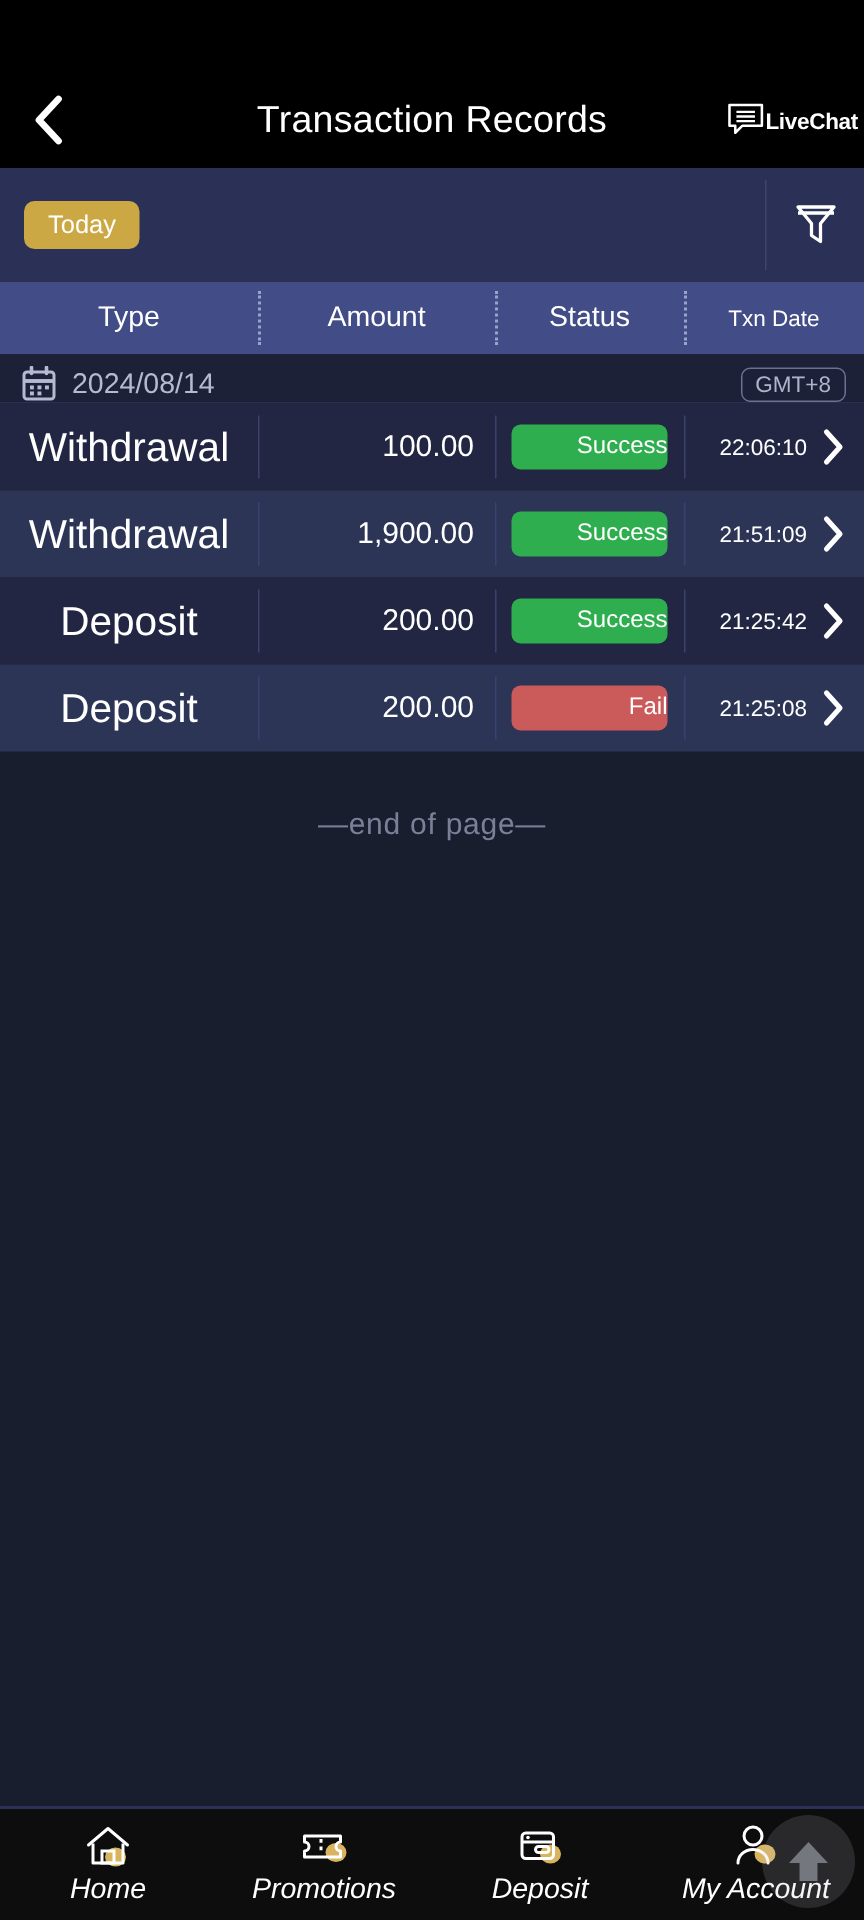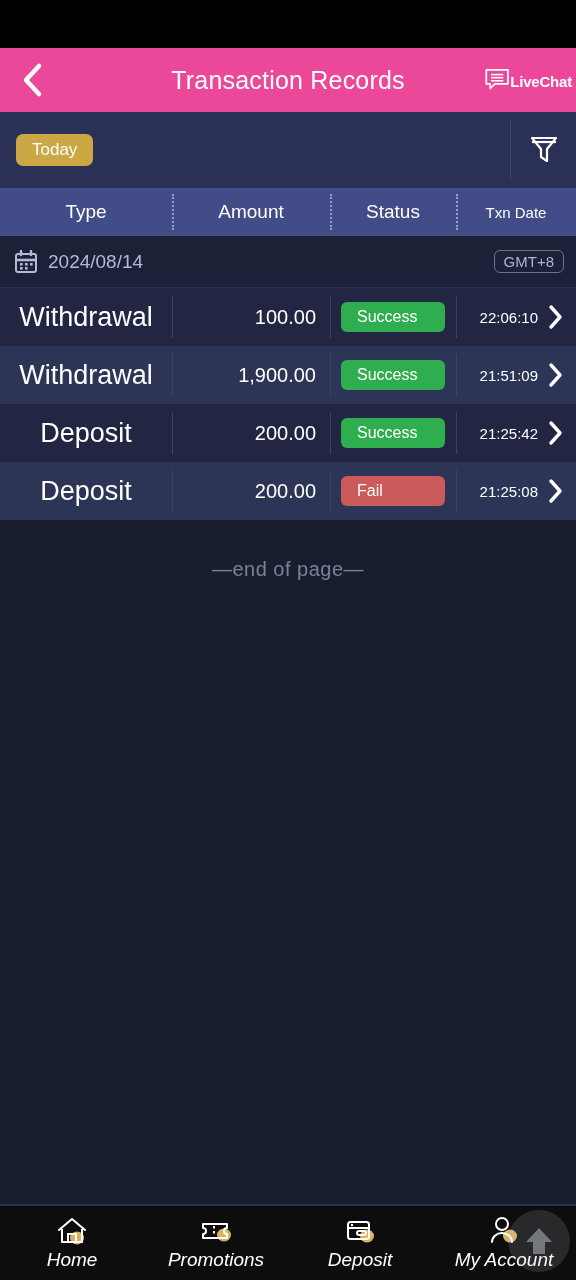--- a/index.html
+++ b/index.html
@@ -9,21 +9,21 @@
     font-family: "Liberation Sans", sans-serif;
     overflow: hidden;
   }
   .screen { position: relative; width: 576px; height: 1280px; background: #191e2f; }
 
   
   .statusbar { height: 48px; background: #000000; width: 100%; }
 
   
   .header {
-    height: 64px; background: #ec4899;
+    height: 64px; background: #000000;
     display: flex; align-items: center; position: relative;
   }
   .back-btn {
     width: 64px; height: 80px;
     display: flex; align-items: center; justify-content: center;
     cursor: pointer;
   }
   .back-btn svg { display: block; }
   .header-title {
     position: absolute; left: 0; right: 0; text-align: center;
@@ -72,22 +72,22 @@
   .th-amount { width: 158px; }
   .th-status { width: 126px; }
   .th-date   { width: 120px; }
   .vdot {
     position: absolute; top: 6px; bottom: 6px; width: 0;
     border-left: 2px dotted #b9c0e4; opacity: .75;
   }
 
   
   .date-row {
-    height: 52px; background: #1c2138;
-    display: flex; align-items: center; position: relative;
+    height: 33px; background: #1c2138;
+    display: flex; align-items: flex-end; position: relative;
     border-bottom: 1px solid #2a3050;
   }
   .cal-icon { margin-left: 14px; display: flex; align-items: center; }
   .date-text { color: #b4bad2; font-size: 19px; margin-left: 10px; }
   .gmt-pill {
     position: absolute; right: 12px;
     color: #aeb4cd; font-size: 15px;
     border: 1px solid #6b7190; border-radius: 6px;
     padding: 2px 9px;
   }
@@ -104,23 +104,23 @@
     text-align: center;
   }
   .cell-amount {
     width: 158px; color: #ffffff; font-size: 20px;
     text-align: right; padding-right: 14px;
   }
   .cell-status {
     width: 126px; display: flex; justify-content: center;
   }
   .badge {
-    display: inline-block; min-width: 104px; text-align: left;
+    display: inline-block; min-width: 104px; text-align: right;
     color: #ffffff; font-size: 16px;
-    padding: 6px 16px; border-radius: 6px;
+    padding: 6px 0; border-radius: 6px;
   }
   .badge.success { background: #2eae4f; }
   .badge.fail    { background: #cb5a5a; }
   .cell-date {
     flex: 1; display: flex; align-items: center;
     justify-content: flex-end; padding-right: 12px; gap: 10px; padding-left: 13px;
   }
   .time-text { color: #ffffff; font-size: 15px; }
   .row-divider {
     position: absolute; top: 8px; bottom: 8px; width: 1px;

